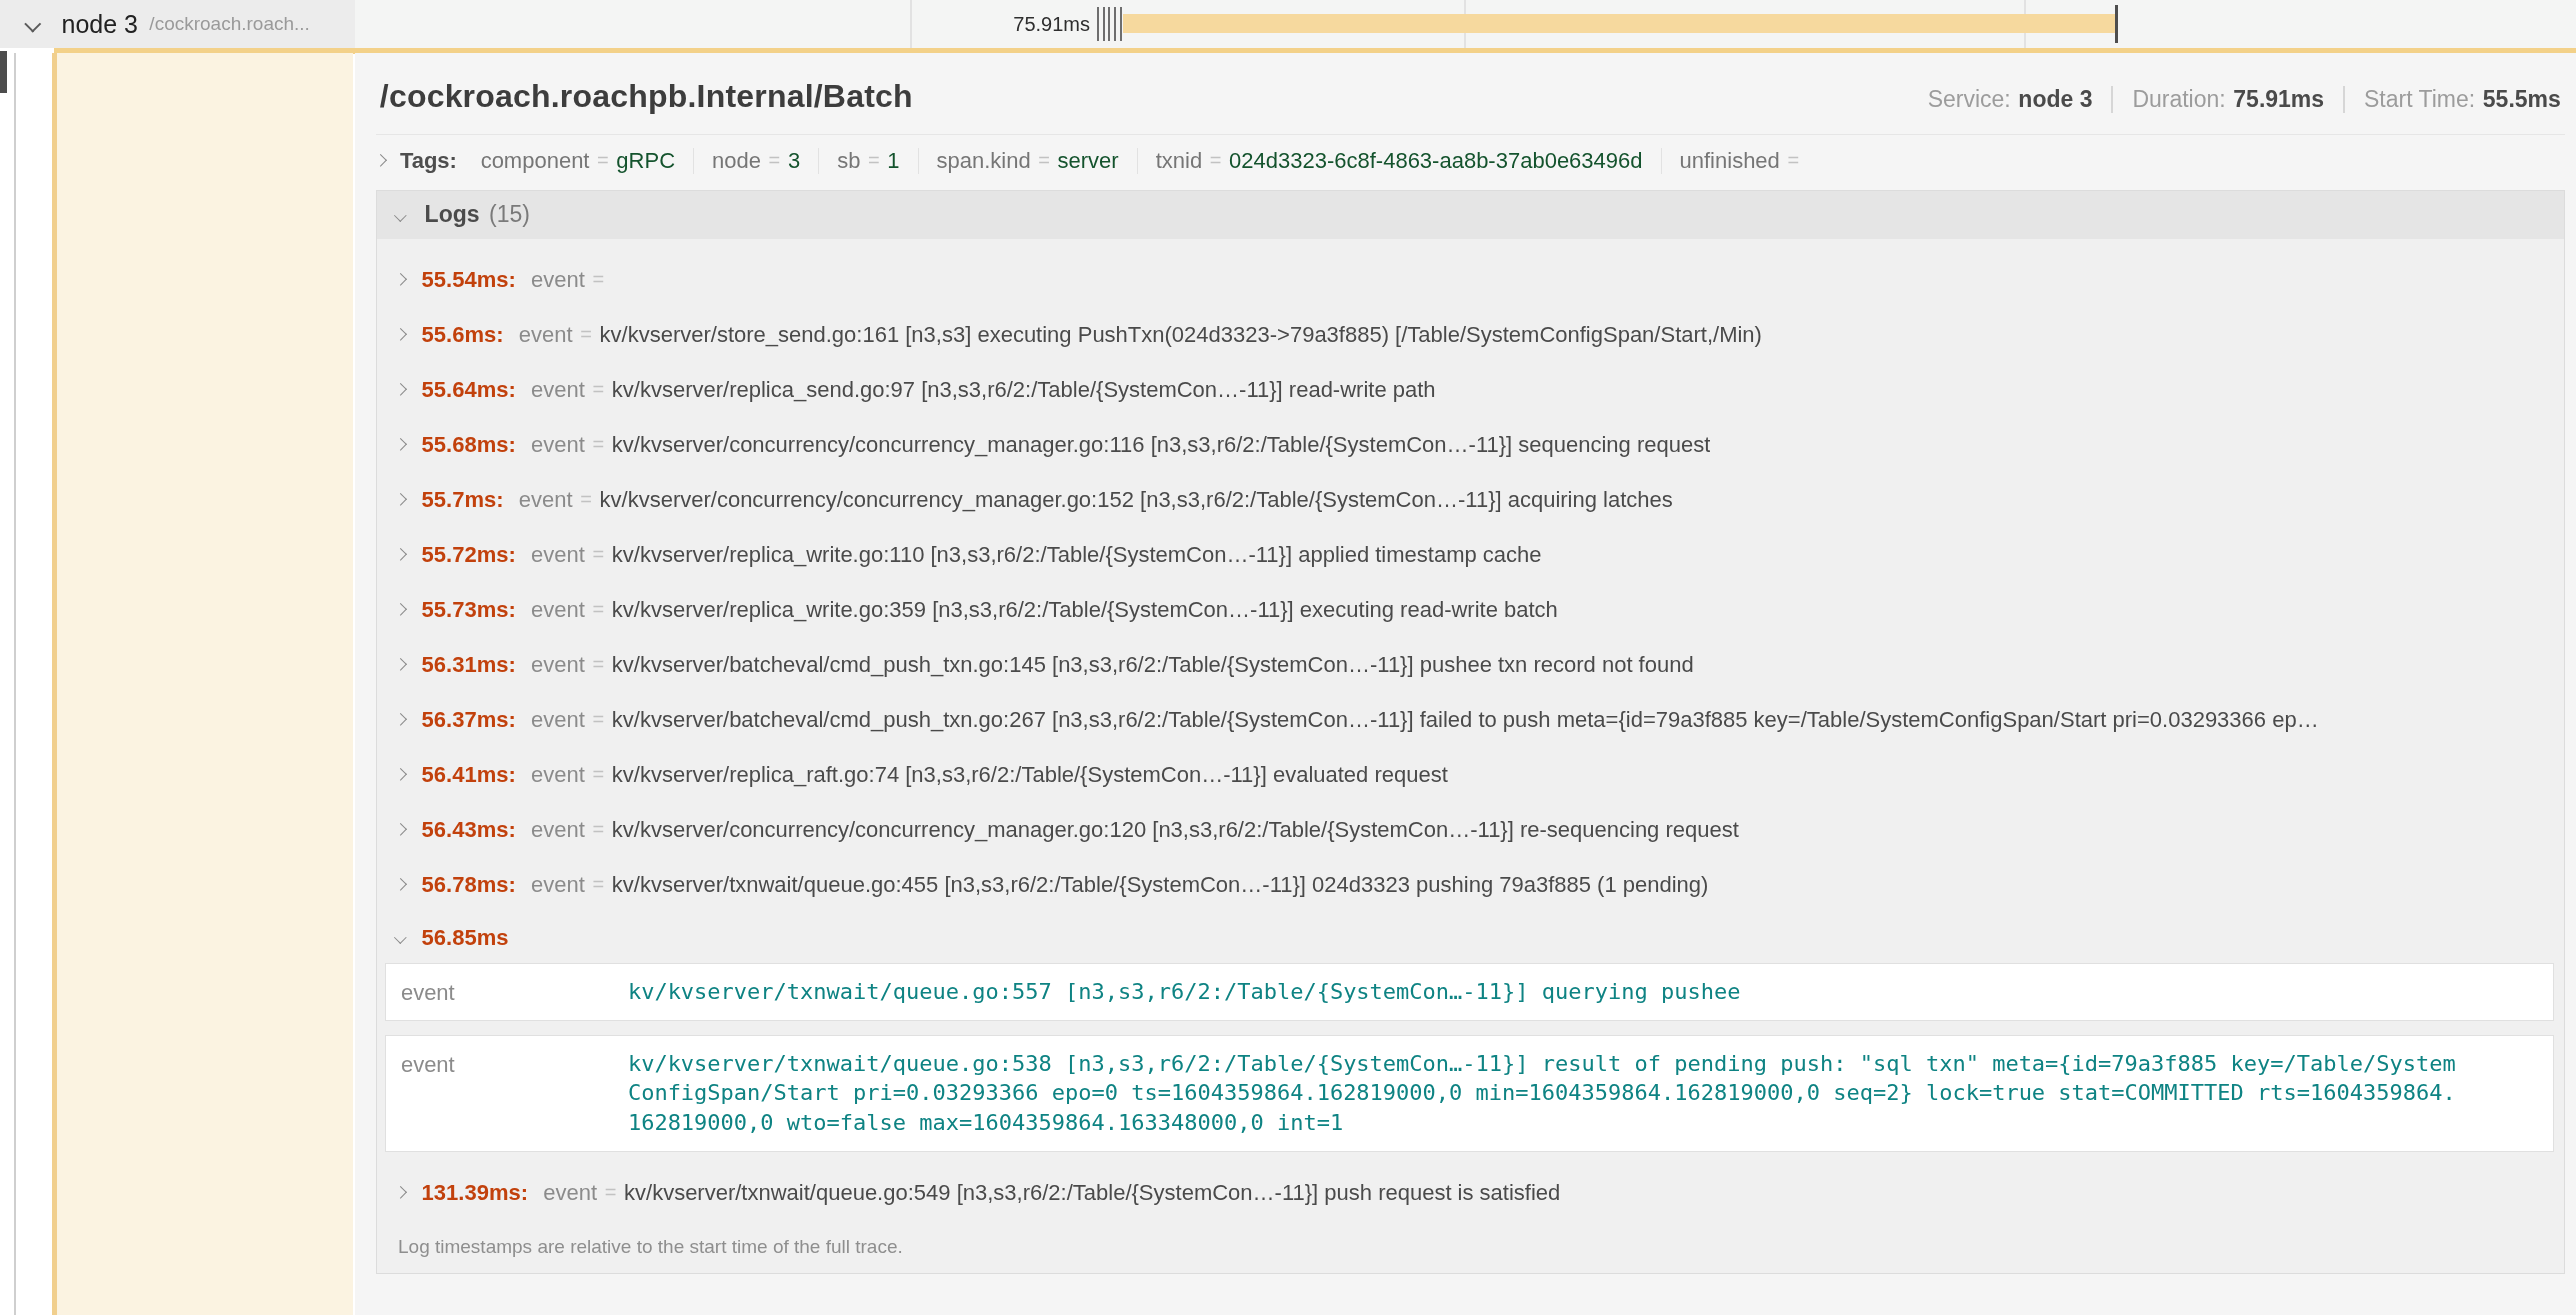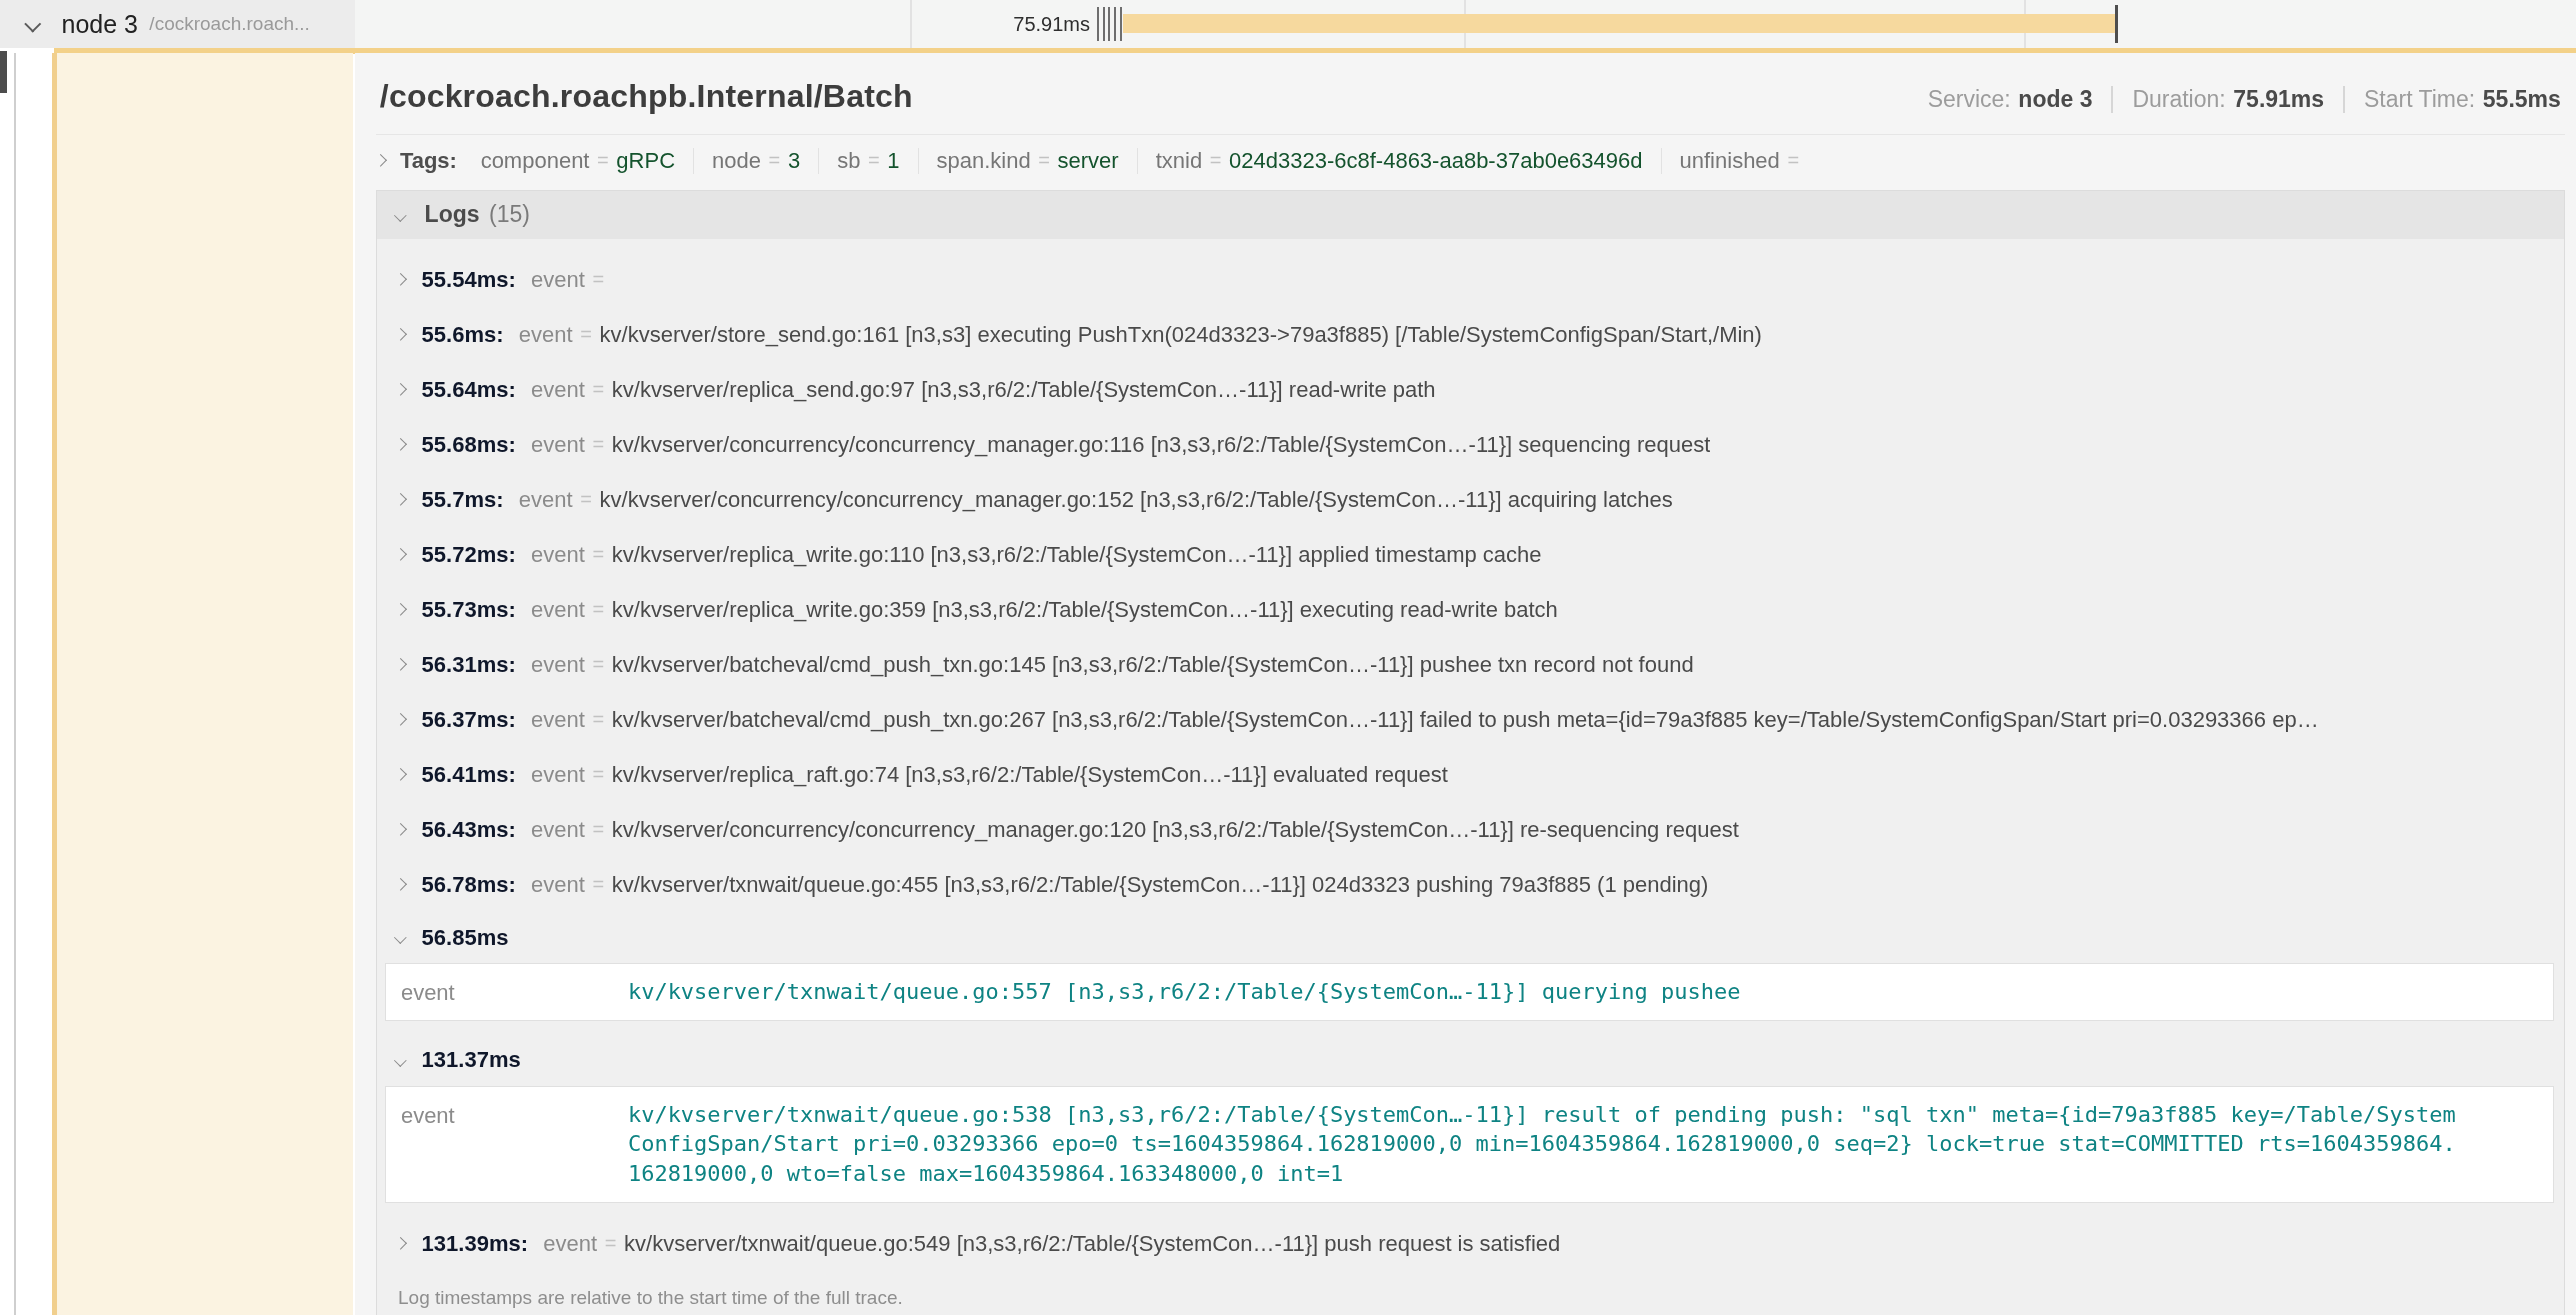--- a/index.html
+++ b/index.html
@@ -47,21 +47,21 @@
   .eq{color:#c2c2c2;margin:0 7.6px;font-size:20px;}
   .tv{color:#14532d;}
   
   .logs{border:1.9px solid #dcdcdc;background:#f0f0f0;margin-top:3.8px;}
   .banner{height:48px;background:#e5e5e5;display:flex;align-items:center;padding-left:19px;font-size:23px;cursor:pointer;}
   .banner .bl{font-weight:bold;color:#4b4b4b;margin-left:20px;}
   .banner .bc{color:#7a7a7a;margin-left:9.5px;font-weight:normal;}
   .rows{padding-top:13.3px;}
   .lrow{height:55px;display:flex;align-items:center;padding-left:19px;font-size:22px;white-space:nowrap;overflow:hidden;cursor:pointer;}
   .lrow .chev{margin-right:17px;}
-  .lt{font-weight:bold;color:#0f172a;margin-right:15.3px;flex:none;}
+  .lt{font-weight:bold;color:#c2410c;margin-right:15.3px;flex:none;}
   .lk{color:#8b8b8b;flex:none;}
   .leq{color:#c2c2c2;margin:0 7.6px;font-size:20px;flex:none;}
   .lv{color:#4a4a4a;overflow:hidden;text-overflow:ellipsis;}
   .xhead{height:51px;display:flex;align-items:center;padding-left:19px;font-size:22px;cursor:pointer;}
   .xhead .chev{margin-right:17px;}
   .xbox{background:#ffffff;border:1.9px solid #e0e0e0;margin:0 9.5px 13.3px 7.6px;display:flex;align-items:flex-start;padding:13.3px 15.3px;}
   .xlabel{width:227px;flex:none;font-size:22px;color:#8b8b8b;padding-top:2.9px;}
   .xval{font-family:"DejaVu Sans Mono", monospace;font-size:22px;color:#0e8383;line-height:29.6px;max-width:1830px;word-break:break-all;white-space:pre-wrap;}
   .foot{padding:15.3px 0 15.3px 21px;font-size:19px;color:#8e8e8e;}
 </style>
@@ -234,24 +234,20 @@
 
       <div class="xhead">
         <span class="chev down small"></span>
         <span class="lt">56.85ms</span>
       </div>
       <div class="xbox">
         <div class="xlabel">event</div>
         <div class="xval">kv/kvserver/txnwait/queue.go:557 [n3,s3,r6/2:/Table/{SystemCon…-11}] querying pushee</div>
       </div>
 
-      <div class="xhead">
-        <span class="chev down small"></span>
-        <span class="lt">131.37ms</span>
-      </div>
       <div class="xbox">
         <div class="xlabel">event</div>
         <div class="xval">kv/kvserver/txnwait/queue.go:538 [n3,s3,r6/2:/Table/{SystemCon…-11}] result of pending push: "sql txn" meta={id=79a3f885 key=/Table/SystemConfigSpan/Start pri=0.03293366 epo=0 ts=1604359864.162819000,0 min=1604359864.162819000,0 seq=2} lock=true stat=COMMITTED rts=1604359864.162819000,0 wto=false max=1604359864.163348000,0 int=1</div>
       </div>
 
       <div class="lrow">
         <span class="chev right small"></span>
         <span class="lt">131.39ms:</span>
         <span class="lk">event</span>
         <span class="leq">=</span>

